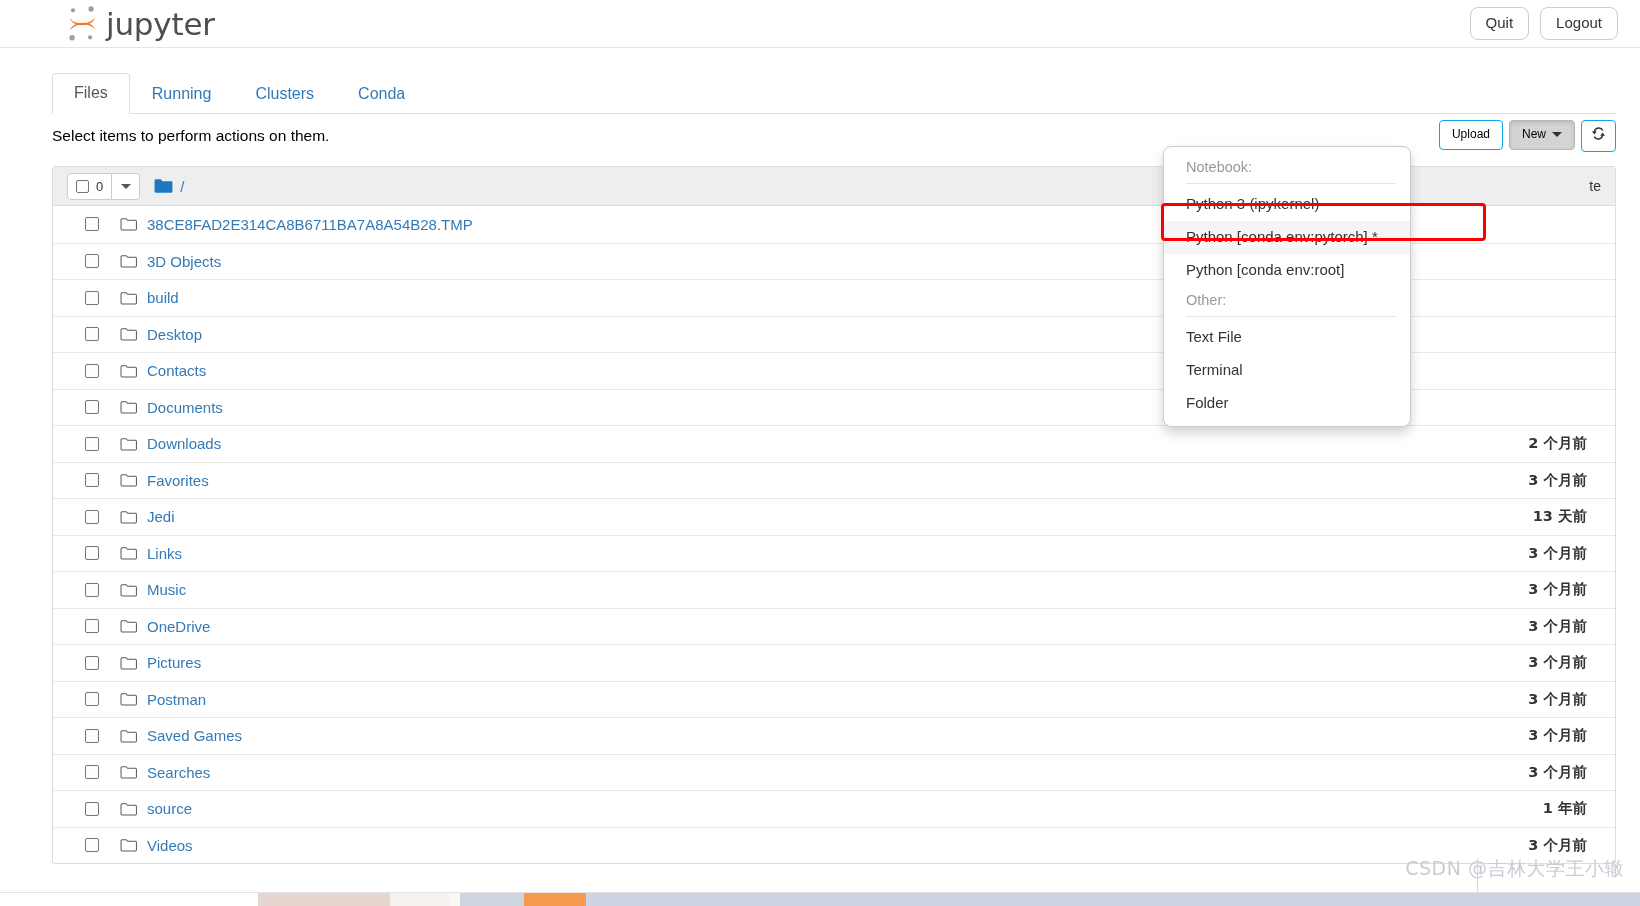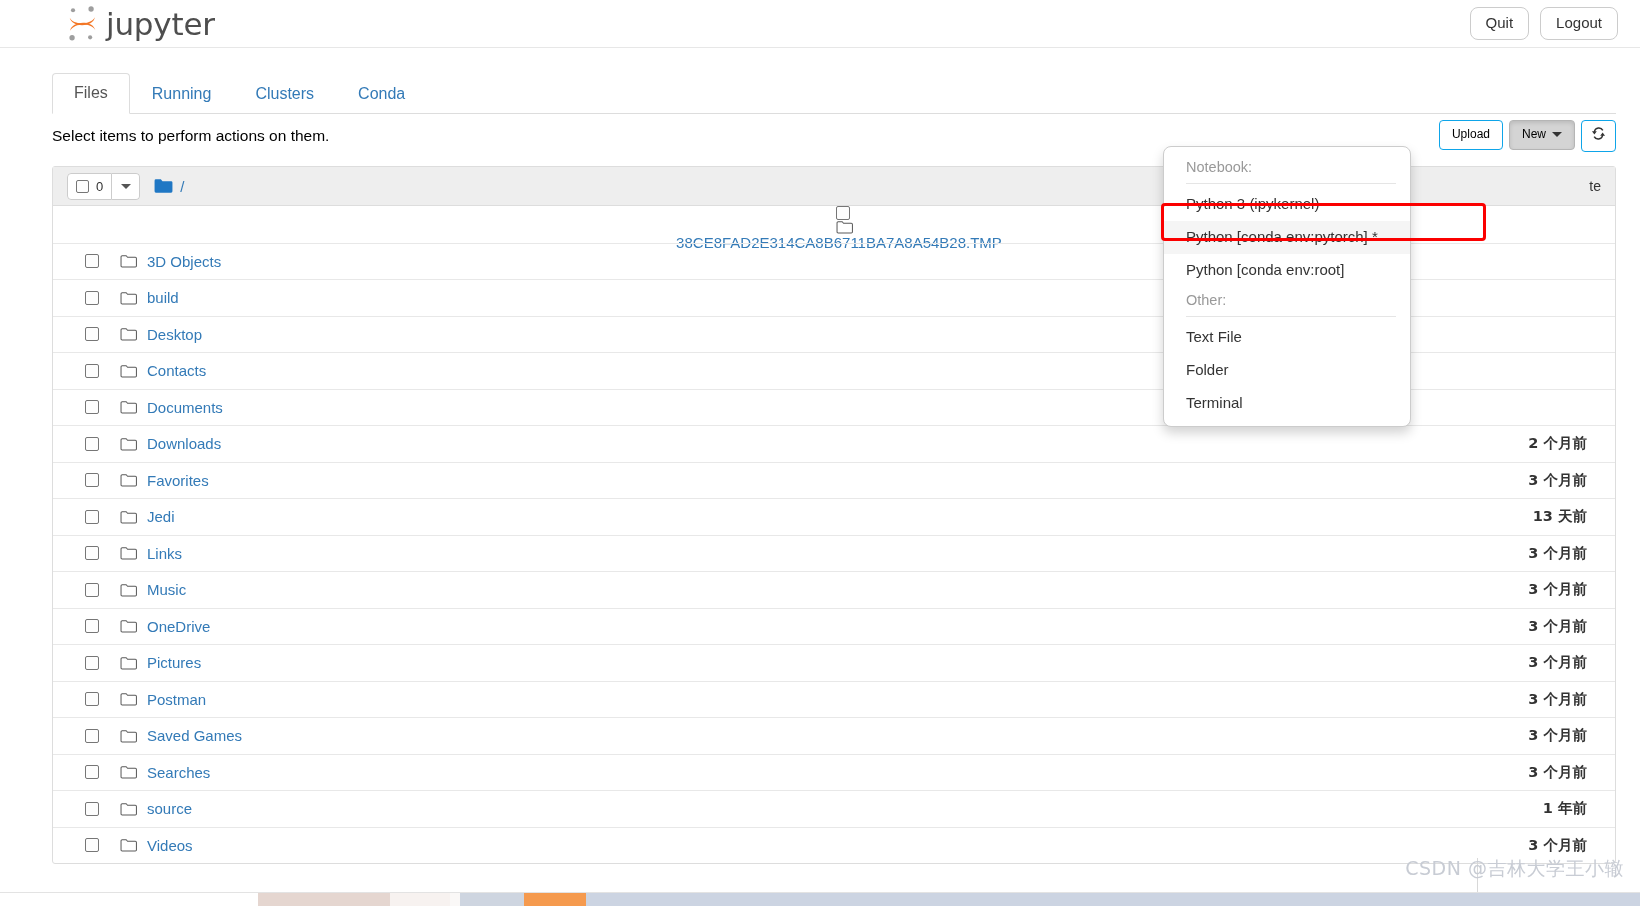--- a/index.html
+++ b/index.html
@@ -195,21 +195,21 @@
   }
 
   .row {
     display: flex;
     align-items: center;
     height: 36.5px;
     border-top: 1px solid #e8e8e8;
     padding: 0 14px 0 14px;
     position: relative;
   }
-  .row:first-of-type { border-top: none; flex-direction: column; }
+  .row:first-of-type { border-top: none; }
   .row-cbx {
     width: 14px; height: 14px;
     border: 1px solid #767676;
     border-radius: 2px;
     background: #fdfdfd;
     margin-left: 18px;
     flex: none;
     cursor: pointer;
   }
   .row-folder { margin-left: 21px; flex:none; display:flex; align-items:center; }
@@ -567,22 +567,22 @@
 
 <div class="dropdown-menu">
   <div class="dd-section">Notebook:</div>
   <div class="dd-divider"></div>
   <div class="dd-item">Python 3 (ipykernel)</div>
   <div class="dd-item highlighted">Python [conda env:pytorch] *</div>
   <div class="dd-item">Python [conda env:root]</div>
   <div class="dd-section">Other:</div>
   <div class="dd-divider"></div>
   <div class="dd-item">Text File</div>
+  <div class="dd-item">Terminal</div>
   <div class="dd-item">Folder</div>
-  <div class="dd-item">Terminal</div>
 </div>
 
 <div class="annotation-box"></div>
 
 <div class="v-divider"></div>
 <div class="watermark">CSDN @吉林大学王小辙</div>
 <div class="bottom-strip" id="strip">
     <div class="strip-seg" style="width: 258px; background: rgb(255, 255, 255);"></div>
     <div class="strip-seg" style="width: 132px; background: rgb(229, 214, 208);"></div>
     <div class="strip-seg" style="width: 60px; background: rgb(247, 242, 240);"></div>

